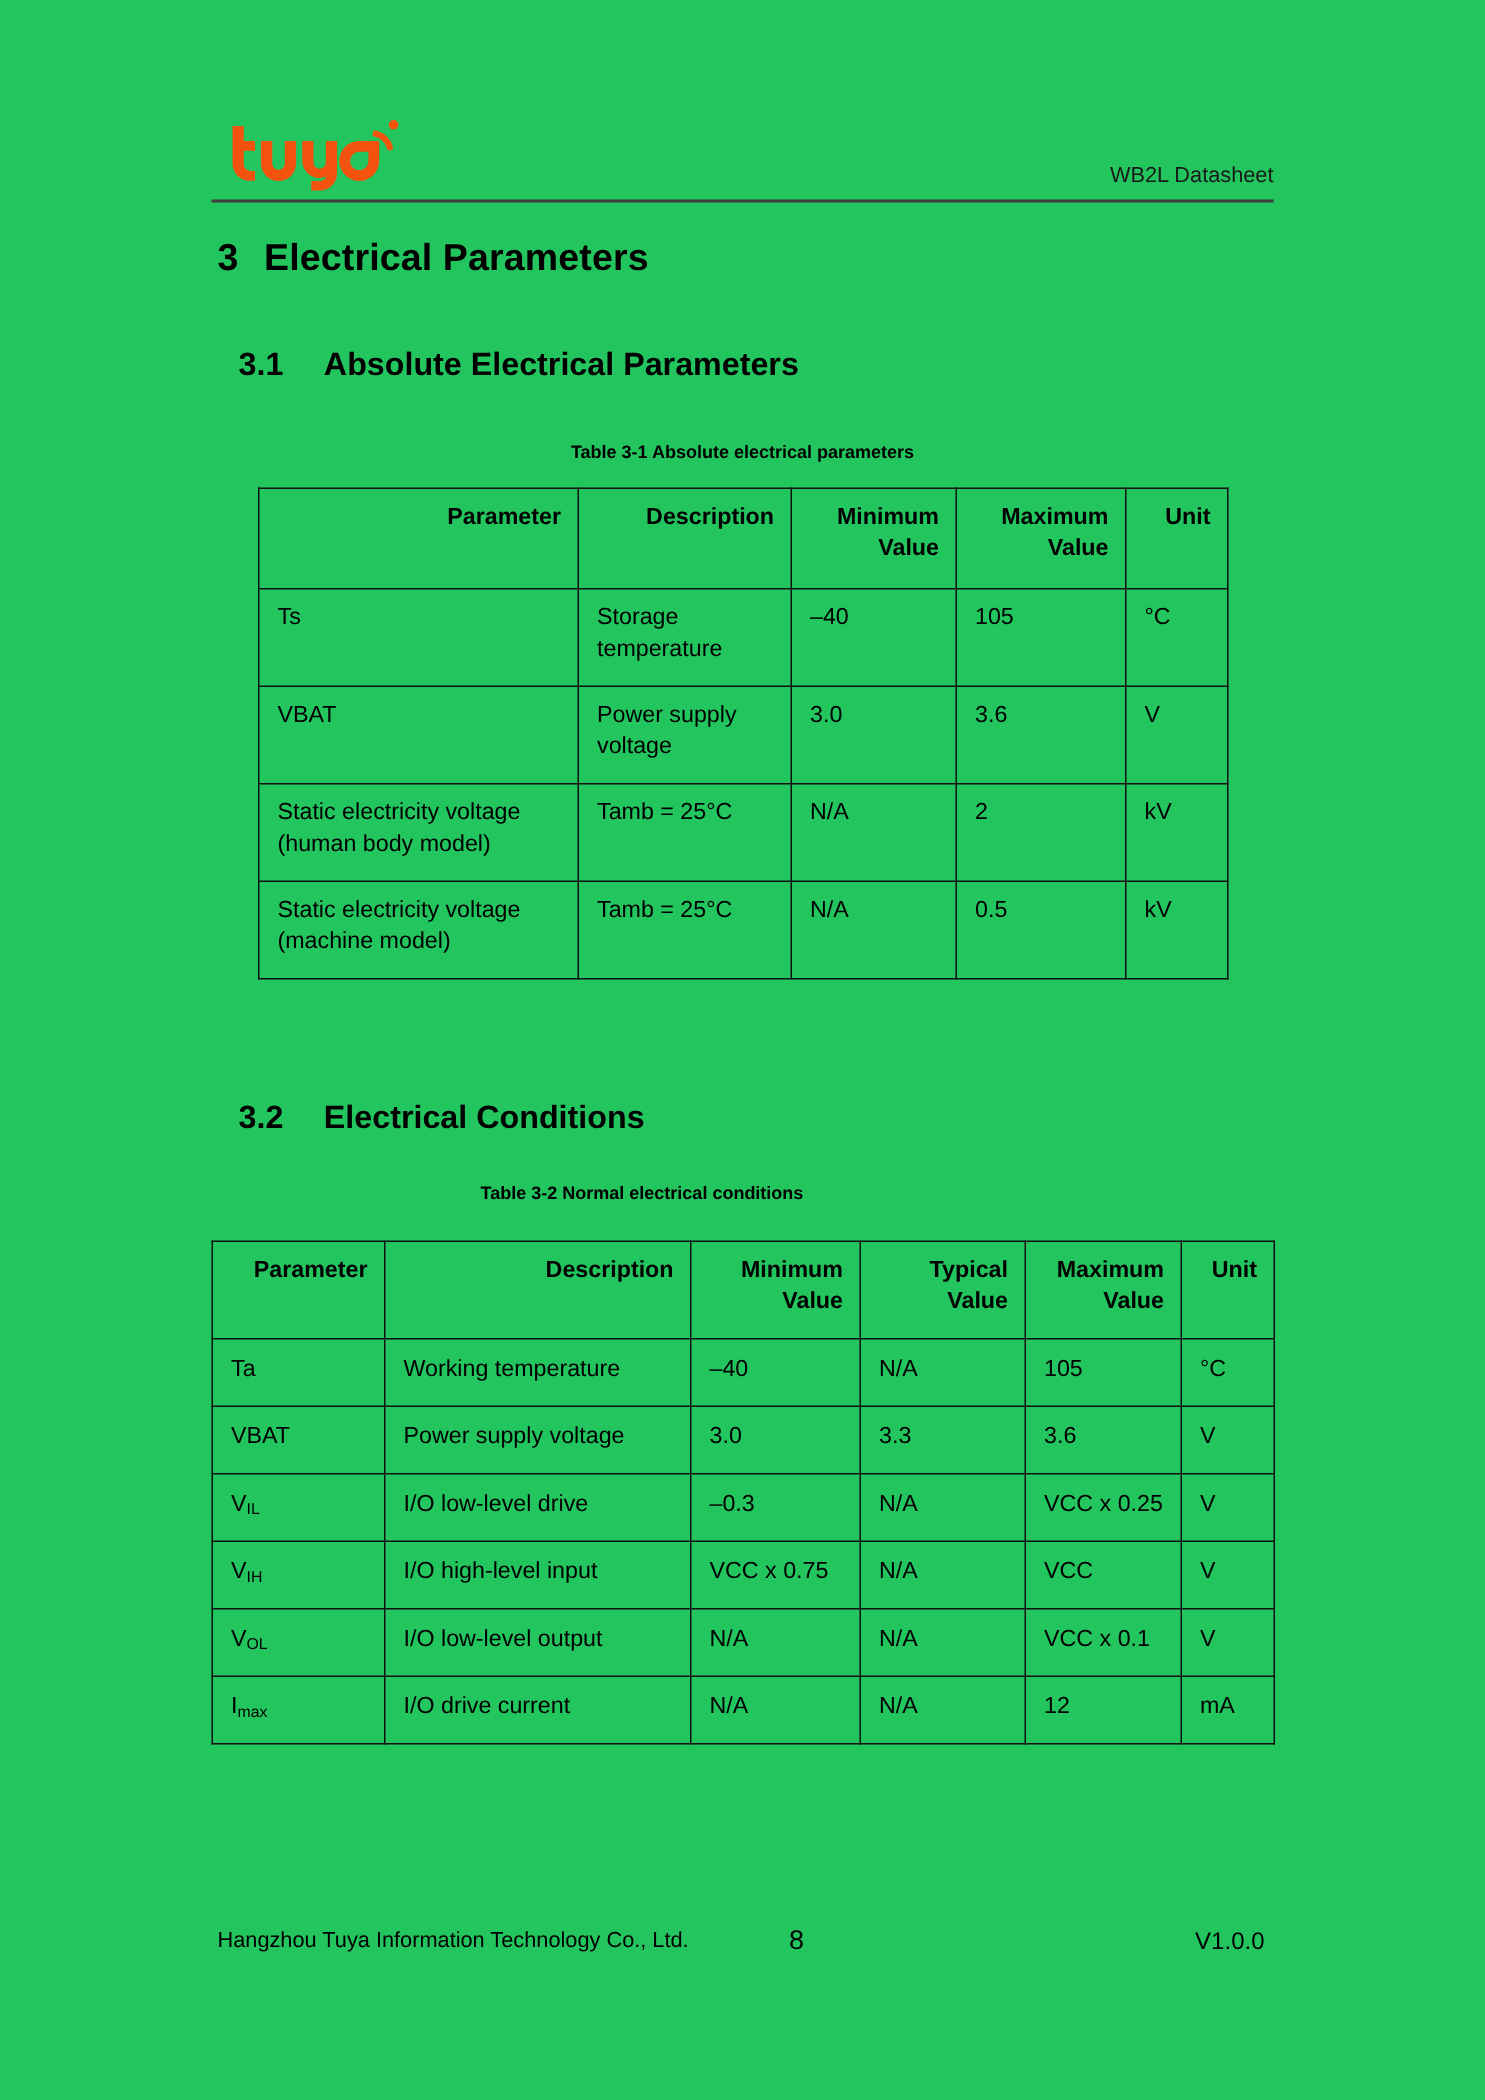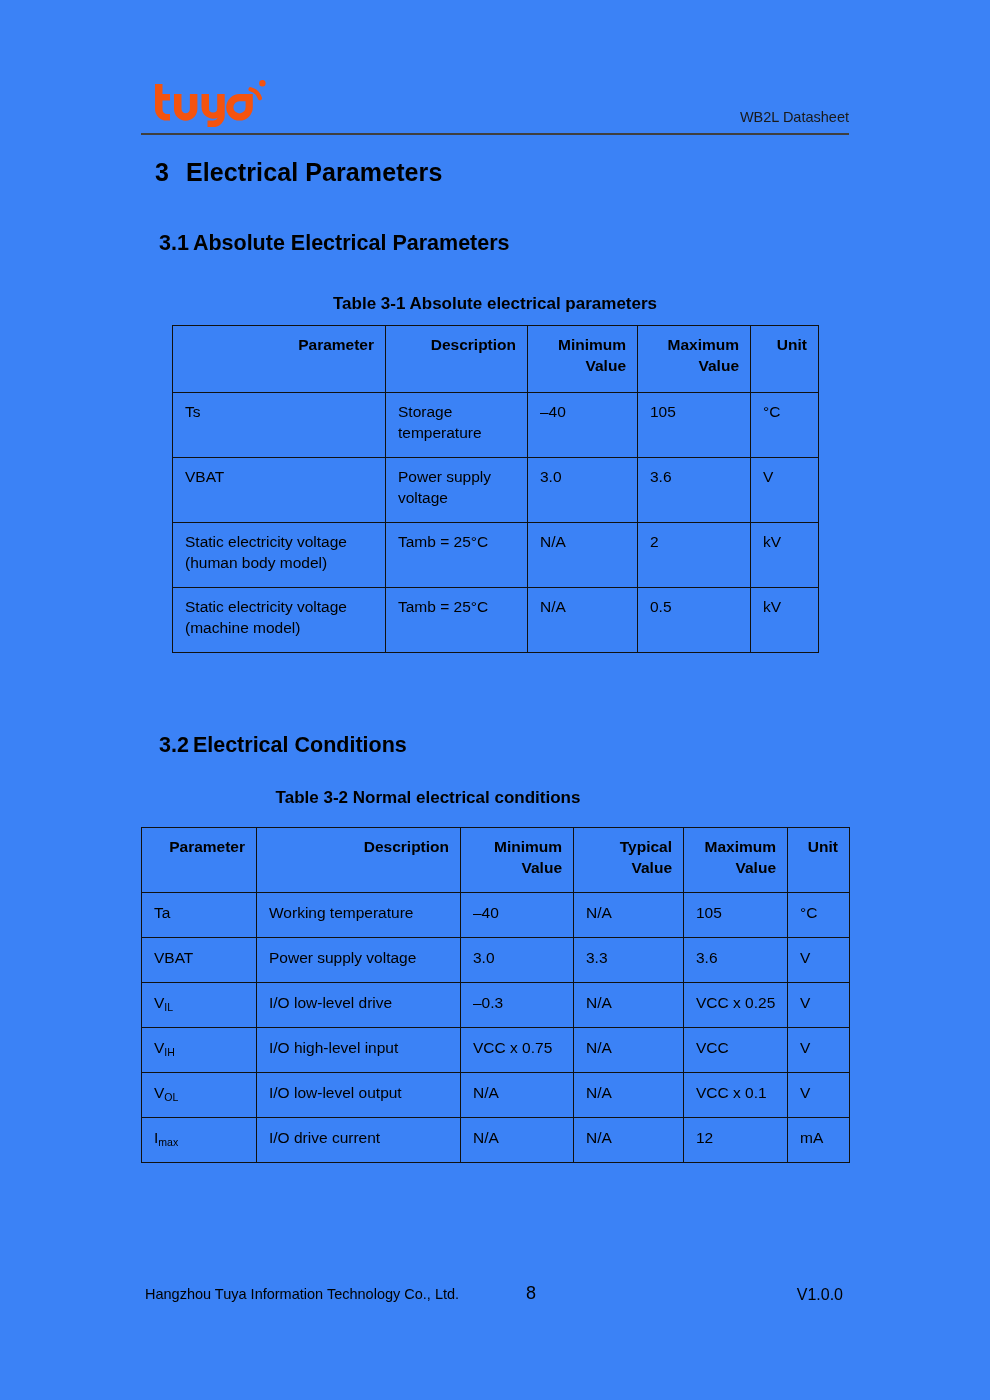--- a/index.html
+++ b/index.html
@@ -11,21 +11,21 @@
   body {
     font-family: "Liberation Sans", sans-serif;
     color: #000000;
     -webkit-font-smoothing: antialiased;
   }
   #page {
     position: relative;
     width: 990px;
     height: 1400px;
     margin: 0 auto;
-    background: #3b82f6;
+    background: #22c55e;
     overflow: hidden;
   }
 
   
   .header {
     position: absolute;
     left: 141px;
     top: 72px;
     width: 708px;
     height: 64px;
@@ -52,43 +52,43 @@
     left: 141px;
     top: 133px;
     width: 708px;
     height: 0;
     border-top: 2px solid #3f3f3f;
   }
 
   
   .h1 {
     position: absolute;
-    left: 155px;
+    left: 145px;
     top: 158px;
     font-size: 25px;
     font-weight: bold;
     letter-spacing: 0.1px;
     white-space: nowrap;
   }
   .h1 .num { margin-right: 17px; }
 
   .h2 {
     position: absolute;
     font-size: 21.5px;
     font-weight: bold;
     white-space: nowrap;
   }
-  .h2 .num { margin-right: 4px; }
+  .h2 .num { margin-right: 27px; }
   .h2-1 { left: 159px; top: 231px; }
   .h2-2 { left: 159px; top: 733px; }
 
   
   .caption {
     position: absolute;
-    font-size: 17px;
+    font-size: 12px;
     font-weight: bold;
     text-align: center;
     white-space: nowrap;
   }
   .cap1 { left: 0; top: 294px; width: 990px; }
   .cap2 { left: 0; top: 788px; width: 826px; margin-left: 15px; }
 
   
   table {
     position: absolute;

